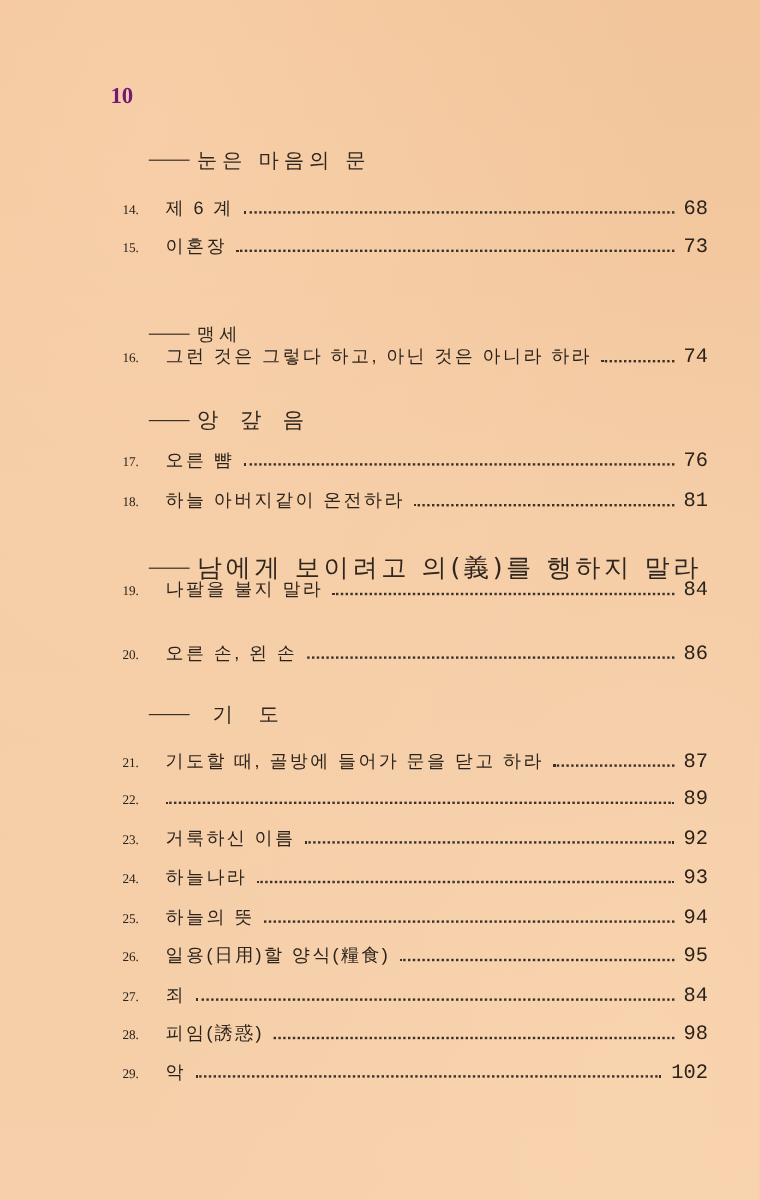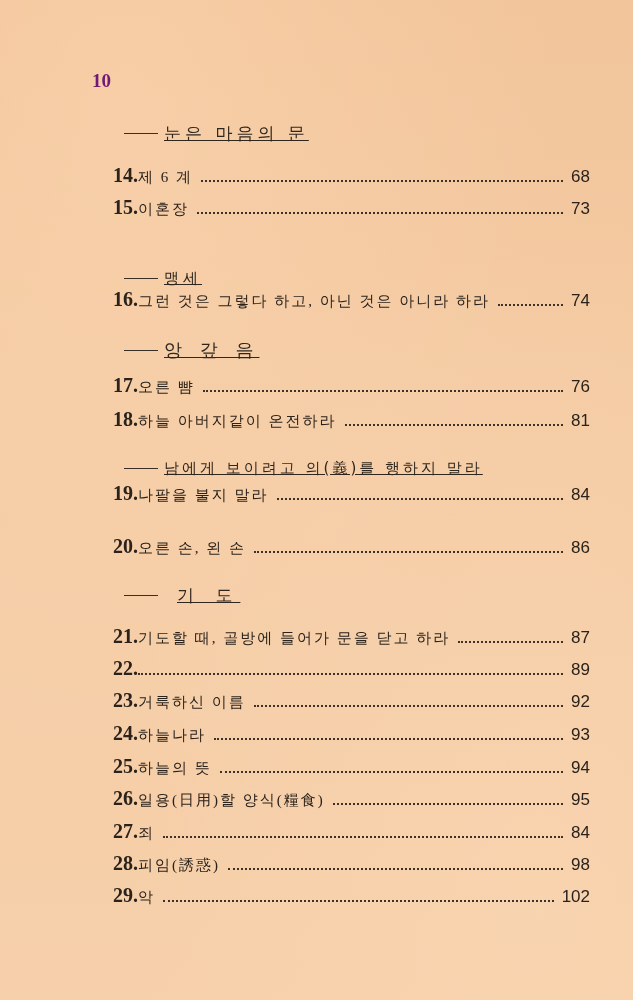--- a/index.html
+++ b/index.html
@@ -17,45 +17,45 @@
   .page-number {
     position: absolute; left: 92px; top: 70px;
     font-family: "Liberation Serif", serif; font-weight: bold; font-size: 19px;
     color: #701a75;
   }
   .toc { position: absolute; left: 0; top: 0; width: 633px; }
   .section-heading {
     position: absolute; left: 124px;
     font-family: "DejaVu Sans", sans-serif; font-size: 17px;
     letter-spacing: 4px; color: #2f261e;
-    display: flex; align-items: center; text-decoration: underline;
+    display: flex; align-items: center;
   }
   .dash {
     display: inline-block; width: 34px; height: 0;
     border-top: 1.3px solid #3a2f26; margin-right: 6px; vertical-align: middle;
   }
   .entry {
     position: absolute; left: 102px; width: 488px;
     display: flex; align-items: baseline;
     font-size: 15.5px; color: #2a221b;
   }
   .entry .num {
-    font-family: "Liberation Serif", serif; font-weight: bold; font-size: 20px;
-    width: 36px; flex: 0 0 auto; text-align: right;
+    font-family: "Liberation Serif", serif; font-weight: normal; font-size: 11px;
+    width: 36px; flex: 0 0 auto;
   }
   .entry .title {
-    font-family: Liberation Serif, serif; font-size: 15px; letter-spacing: 2px;
+    font-family: Liberation Sans, sans-serif; font-size: 15px; letter-spacing: 2px;
     flex: 0 0 auto; white-space: nowrap; padding-right: 8px;
   }
   .entry .leader {
     flex: 1 1 auto; border-bottom: 2px dotted #3b3129; height: 0;
     margin-bottom: 4px; margin-right: 8px; min-width: 10px;
   }
   .entry .page {
-    font-family: Liberation Sans, sans-serif; font-size: 17px; flex: 0 0 auto;
+    font-family: Liberation Mono, monospace; font-size: 17px; flex: 0 0 auto;
     text-align: right;
   }
 </style>
 </head>
 <body>
 
 <div class="page-number">10</div>
 
 <div class="toc">
 
@@ -97,21 +97,21 @@
     <span class="leader"></span>
     <span class="page">76</span>
   </div>
   <div class="entry" style="top:408px">
     <span class="num">18.</span>
     <span class="title">하늘 아버지같이 온전하라</span>
     <span class="leader"></span>
     <span class="page">81</span>
   </div>
 
-  <div class="section-heading" style="top:459px; font-size:15px; letter-spacing:3px;text-align:right;">
+  <div class="section-heading" style="top:459px; font-size:21px; letter-spacing:3px;text-align:right;">
     <span class="dash"></span>
     <span>남에게 보이려고 의(義)를 행하지 말라</span>
   </div>
   <div class="entry" style="top:482px">
     <span class="num">19.</span>
     <span class="title">나팔을 불지 말라</span>
     <span class="leader"></span>
     <span class="page">84</span>
   </div>
   <div class="entry" style="top:535px">

